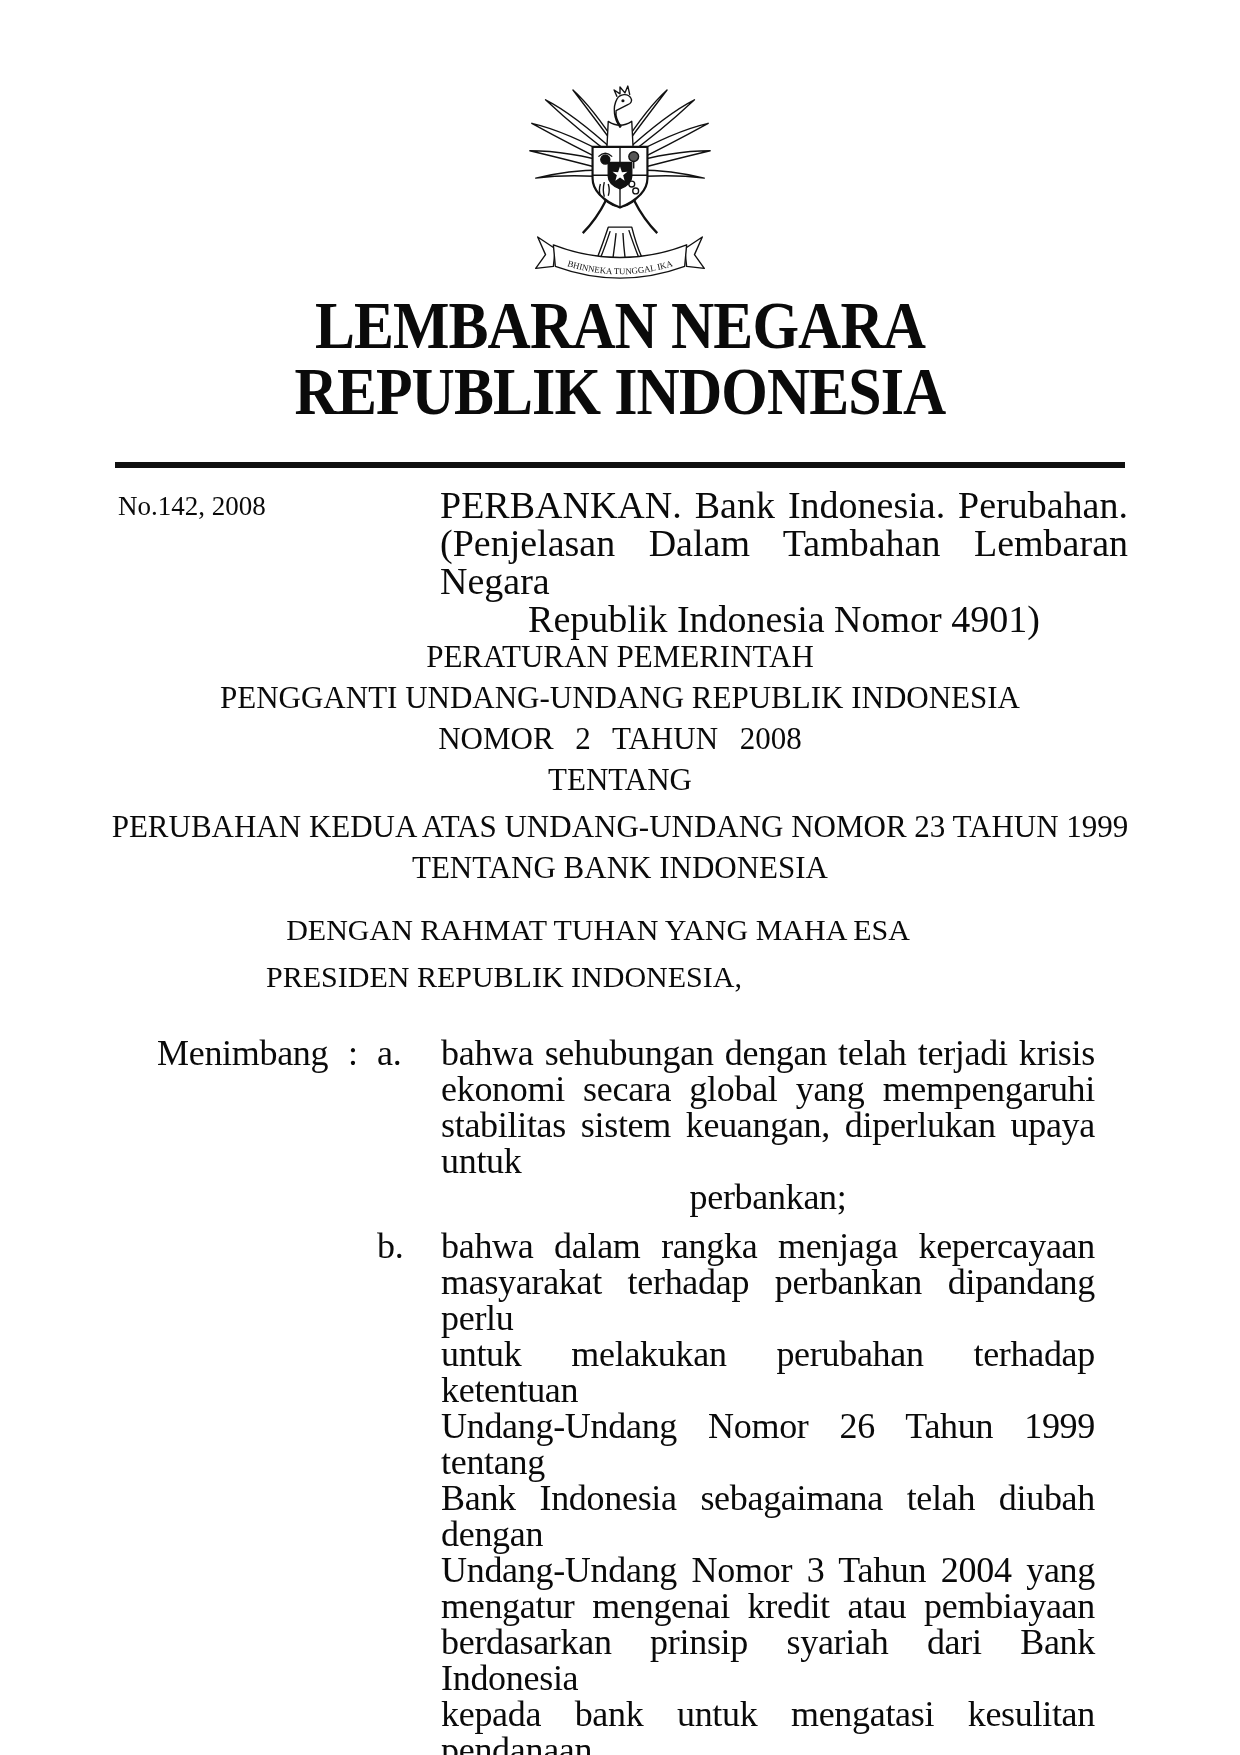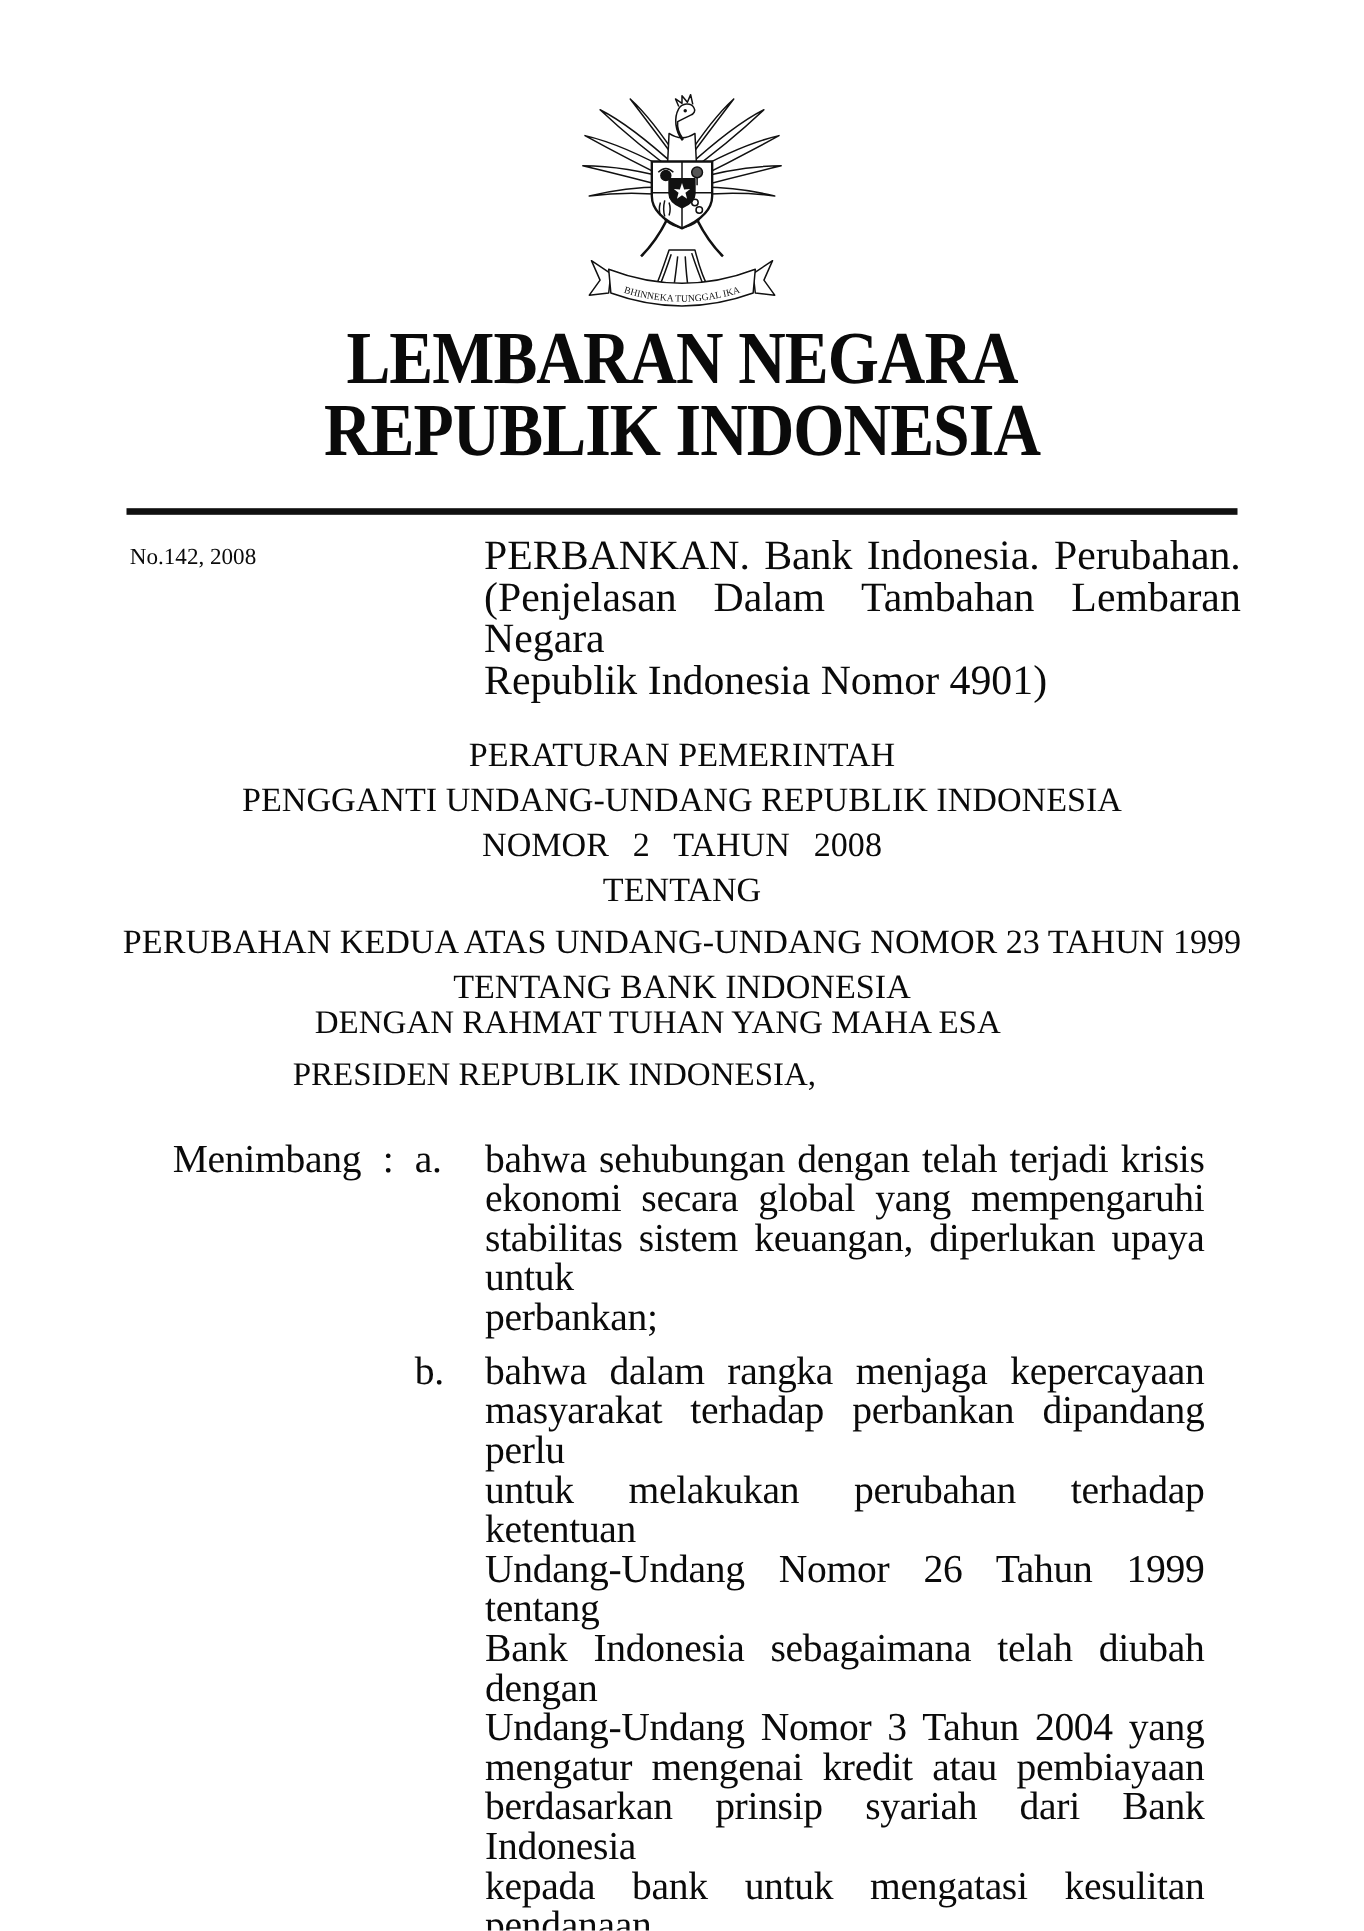--- a/index.html
+++ b/index.html
@@ -15,30 +15,30 @@
 
   .masthead-title{
     position:absolute;top:292px;left:0;width:1240px;
     text-align:center;font-weight:700;font-size:68px;line-height:66px;
     letter-spacing:-1px;transform:scaleX(0.88);transform-origin:50% 0;
     white-space:nowrap;
   }
 
   .masthead-rule{position:absolute;left:115px;top:462px;width:1010px;height:6px;background:#101010;}
 
-  .issue-number{position:absolute;left:118px;top:487px;font-size:21px;line-height:38px;}
+  .issue-number{position:absolute;left:118px;top:487px;font-size:27px;line-height:38px;}
 
   .subject{position:absolute;left:440px;top:486px;width:688px;font-size:38px;line-height:38px;}
 
-  .line{text-align:left;}
+  .line{text-align:center;}
   .just{text-align:justify;text-align-last:justify;}
 
   .doc-heading{
     position:absolute;left:0;top:636px;width:1240px;
-    text-align:center;font-size:31px;line-height:41px;white-space:nowrap;margin-top:29px;
+    text-align:center;font-size:31px;line-height:41px;white-space:nowrap;
   }
   .doc-heading .hl-wide{word-spacing:14px;}
   .doc-heading .hl-gap{margin-top:6px;}
 
   .invocation{position:absolute;left:0;top:909px;width:1196px;text-align:center;font-size:30px;line-height:42px;}
   .authority{position:absolute;left:0;top:956px;width:1008px;text-align:center;font-size:30px;line-height:42px;}
 
   .considerations{position:absolute;left:115px;top:1035px;width:1010px;font-size:36px;line-height:36px;letter-spacing:-0.3px;}
   .considerations .label{position:absolute;left:42px;top:0;}
   .considerations .colon{position:absolute;left:233px;top:0;}

